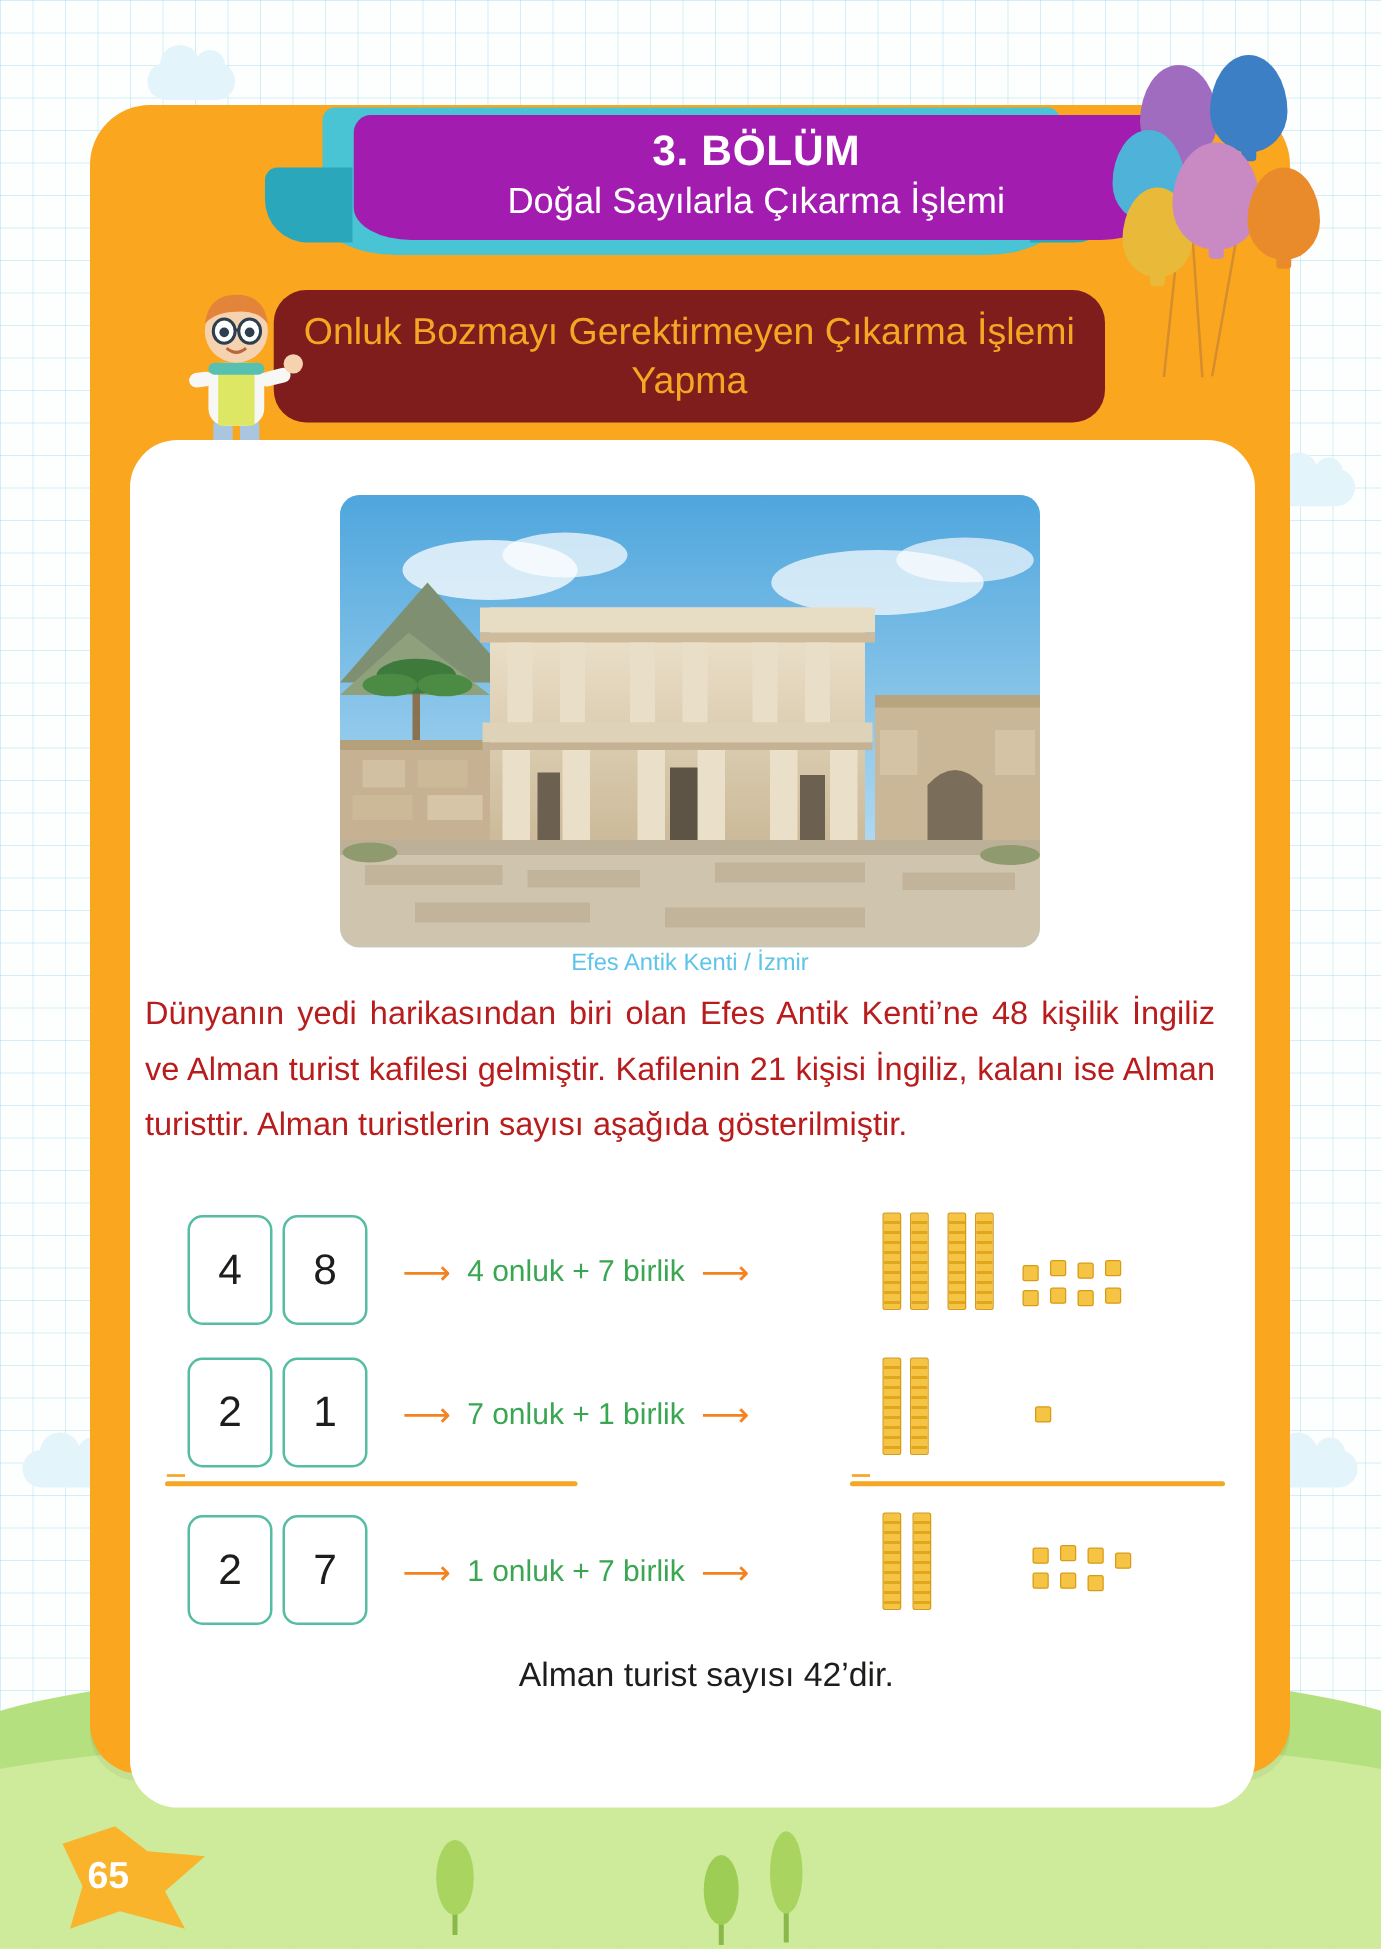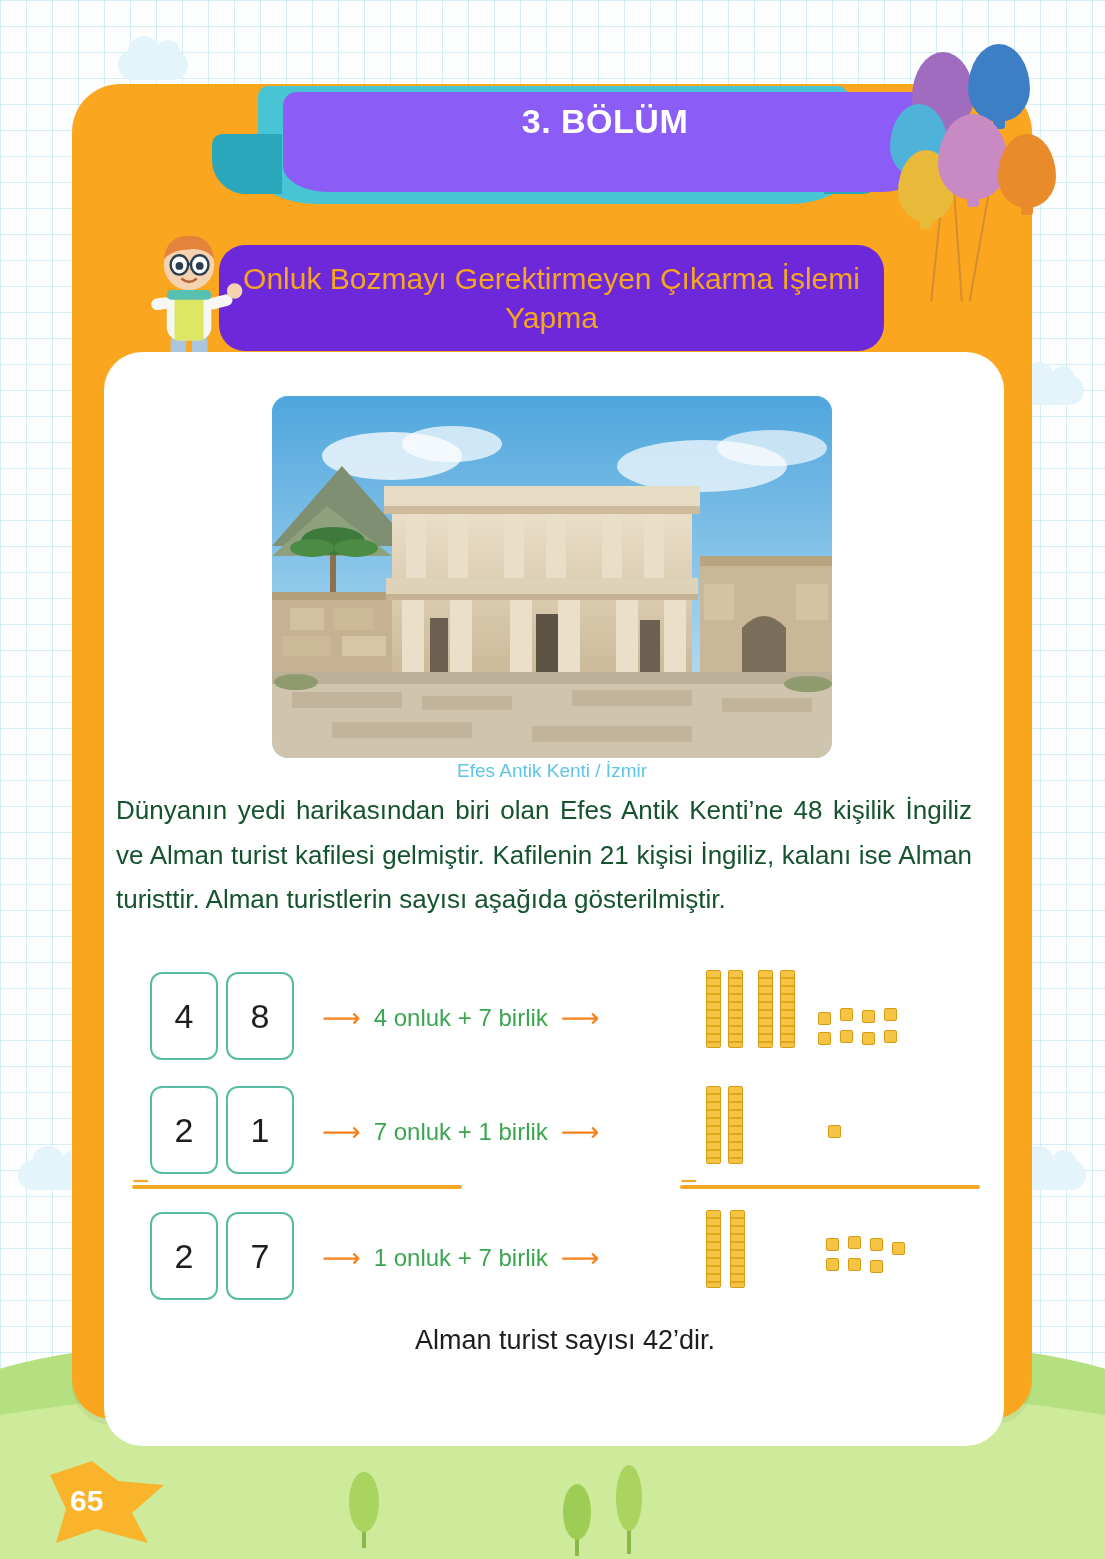--- a/index.html
+++ b/index.html
@@ -73,38 +73,38 @@
     border-radius:10px 10px 60px 60px / 10px 10px 30px 30px;
   }
   .ribbon:before, .ribbon:after {
     content:""; position:absolute; top:48px; width:70px; height:60px; background:#2aa7bb;
   }
   .ribbon:before { left:-46px; border-radius:10px 0 0 34px; }
   .ribbon:after  { right:-46px; border-radius:0 10px 34px 0; }
 
   .chapter-plate {
     position:absolute; left:283px; top:92px; width:644px; height:100px;
-    background:#8b5cf6;
+    background:#a21caf;
     border-radius:14px 14px 46px 46px / 14px 14px 26px 26px;
     text-align:center;
     color:#ffffff;
   }
   .chapter-num {
     margin-top:10px;
     font-size:34px; font-weight:bold; letter-spacing:0.5px;
   }
   .chapter-sub {
     margin-top:4px;
     font-size:29px;
   }
 
   
   .title-pill {
-    position:absolute; left:219px; top:245px; width:665px; height:106px;
-    background:#6d28d9;
+    position:absolute; left:219px; top:232px; width:665px; height:106px;
+    background:#7f1d1d;
     border-radius:26px 26px 26px 26px;
   }
   .title-pill .txt {
     color:#f5a623;
     font-size:30px;
     text-align:center;
     line-height:1.30;
     padding:14px 22px 0 22px;
   }
 
@@ -126,21 +126,21 @@
     border-radius:16px; overflow:hidden;
     background:linear-gradient(#7ec8ef, #bfe4f6);
   }
   .caption {
     position:absolute; left:272px; top:760px; width:560px;
     text-align:center; color:#5ec4e8; font-size:19px;
   }
 
   .paragraph {
     position:absolute; left:116px; top:788px; width:856px;
-    font-size:26px; line-height:1.72; color:#14532d;
+    font-size:26px; line-height:1.72; color:#b91c1c;
     text-align:justify;
   }
 
   
   .calc { position:absolute; left:150px; top:970px; width:830px; height:345px; }
 
   .digit-row { position:absolute; display:flex; gap:8px; }
   .digit-box {
     width:68px; height:88px;
     border:2px solid #57bda2; border-radius:12px;
@@ -211,20 +211,21 @@
   <rect x="27" y="46" width="4" height="46" fill="#8ab84a"></rect>
   <ellipse cx="29" cy="36" rx="13" ry="33" fill="#a8d45f"></ellipse>
 </svg>
 
 <div class="frame"></div>
 
 <div class="ribbon"></div>
 
 <div class="chapter-plate">
   <div class="chapter-num">3. BÖLÜM</div>
+  <div class="chapter-sub">Doğal Sayılarla Çıkarma İşlemi</div>
 </div>
 
 <div class="title-pill">
   <div class="txt">Onluk Bozmayı Gerektirmeyen Çıkarma İşlemi Yapma</div>
 </div>
 
 <div class="balloons">
   <div class="str" style="left:48px; top:110px; height:150px; transform:rotate(6deg);"></div>
   <div class="str" style="left:66px; top:120px; height:140px; transform:rotate(-4deg);"></div>
   <div class="str" style="left:90px; top:130px; height:130px; transform:rotate(10deg);"></div>

